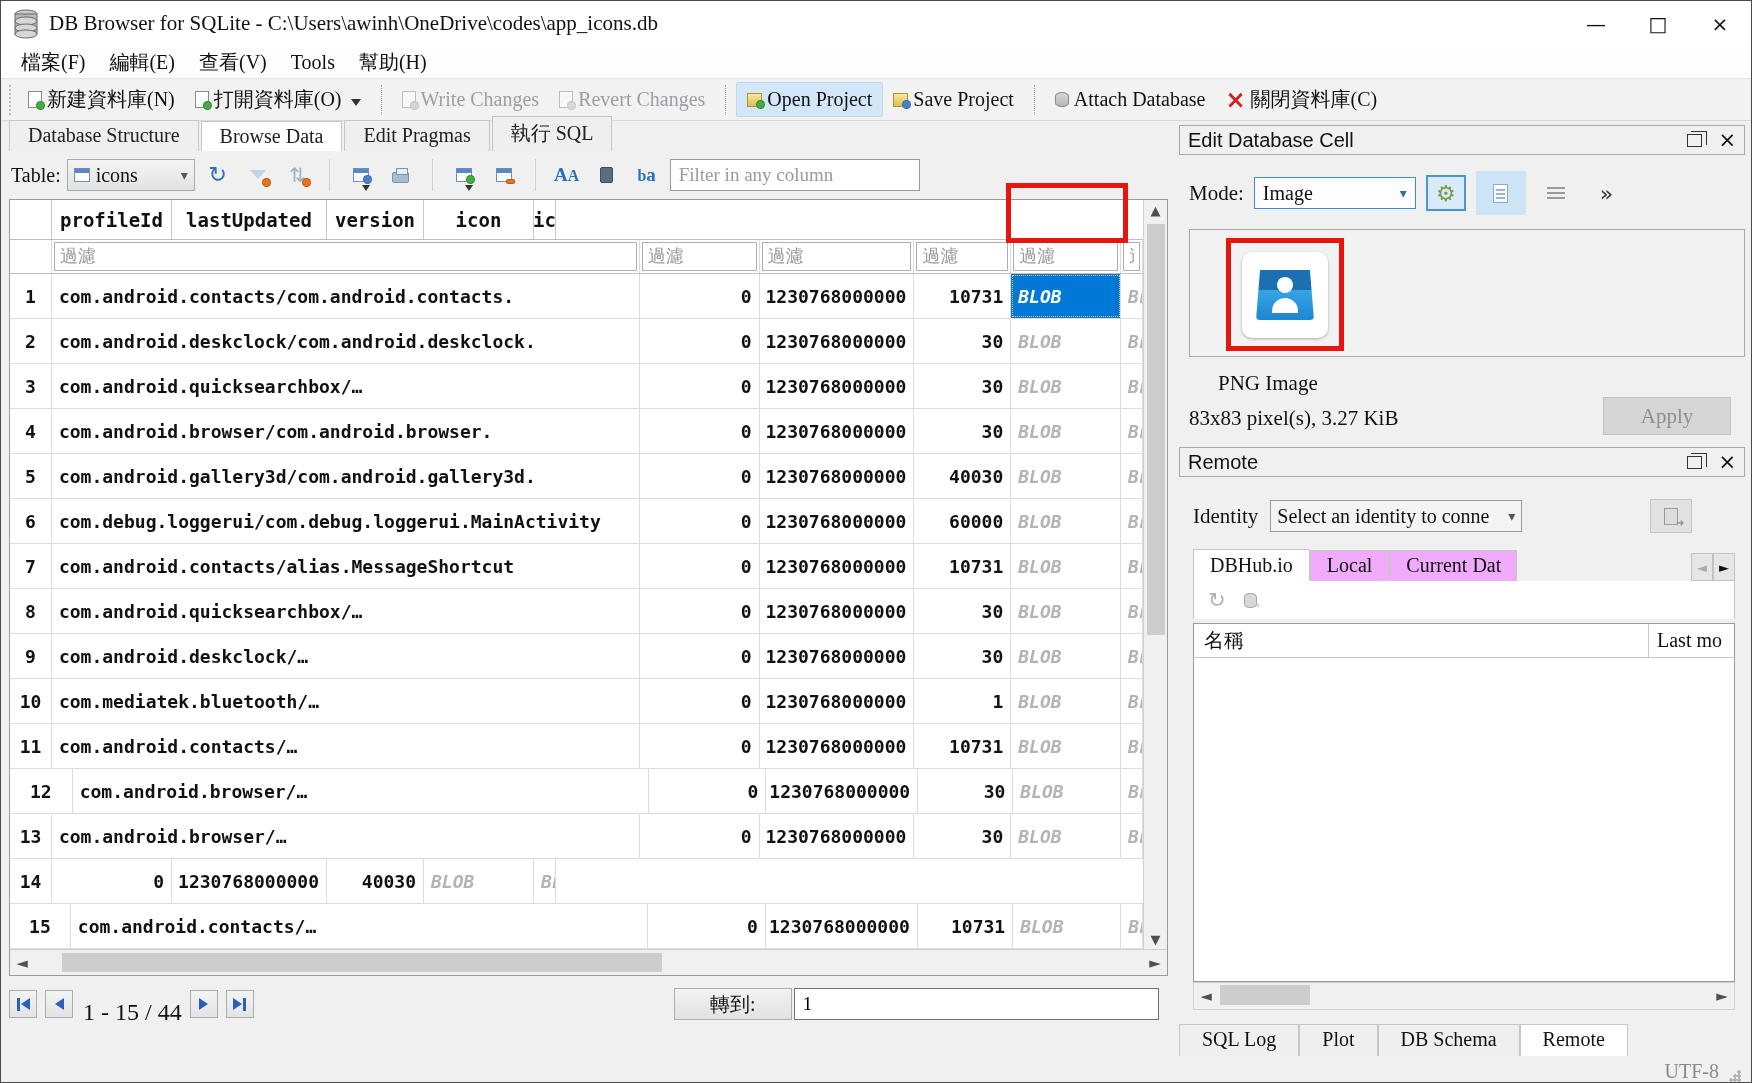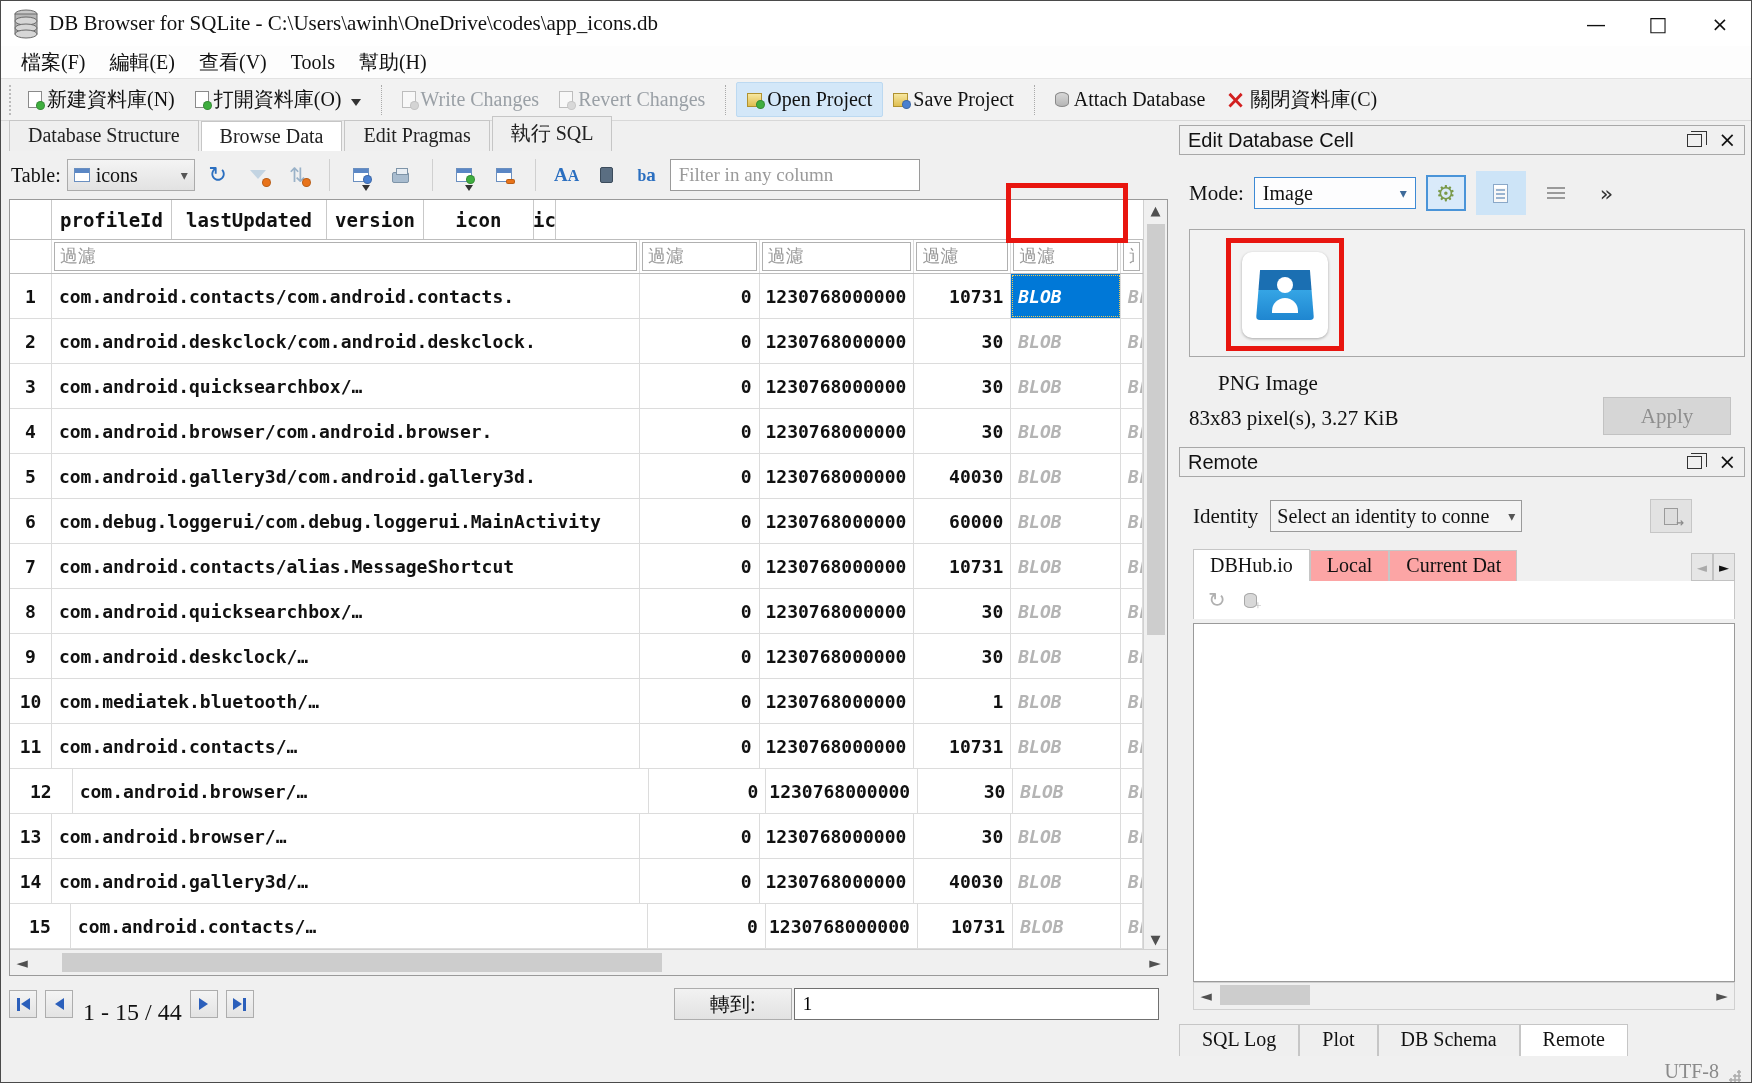--- a/index.html
+++ b/index.html
@@ -126,21 +126,21 @@
   
   .remote-body { flex:1; display:flex; flex-direction:column; }
   .identity-row { display:flex; align-items:center; margin:22px 0 0 14px; gap:12px; }
   .identity-row .lbl { font-size:21px; }
   .id-select { width:252px; height:32px; border:1px solid #9a9a9a; background:#f4f4f4; display:flex; align-items:center; padding:0 6px; font-size:20px; white-space:nowrap; overflow:hidden; }
   .id-select .chev { margin-left:auto; color:#555; font-size:14px; }
   .id-btn { width:42px; height:34px; background:#e2e2e2; border:1px solid #c6c6c6; margin-left:116px; display:flex; align-items:center; justify-content:center; }
   .graydoc { width:14px; height:17px; background:#ddd; border:1px solid #9a9a9a; position:relative; }
   .graydoc:after { content:"➜"; position:absolute; right:-7px; bottom:-4px; font-size:10px; color:#8a8a8a; }
   .rtabs { display:flex; align-items:flex-end; margin:16px 0 0 14px; height:32px; }
-  .rtab { font-size:20px; padding:3px 16px 4px; border:1px solid #c6c6c6; border-bottom:none; background:#fca5a5; }
+  .rtab { font-size:20px; padding:3px 16px 4px; border:1px solid #c6c6c6; border-bottom:none; background:#f0abfc; }
   .rtab.active { background:#fff; height:32px; display:flex; align-items:center; }
   .rtab-scroll { margin-left:auto; margin-right:10px; display:flex; }
   .rtab-scroll div { width:22px; height:28px; background:#e6e6e6; border:1px solid #c2c2c2; display:flex; align-items:center; justify-content:center; font-size:13px; font-family:"DejaVu Sans",sans-serif; }
   .rtab-scroll .dis { color:#aaa; }
   .rtoolbar { height:38px; background:#fff; border-left:1px solid #c6c6c6; border-right:1px solid #c6c6c6; margin:0 10px 0 14px; display:flex; align-items:center; gap:18px; padding-left:14px; }
   .gray-refresh { color:#b0b0b0; font-size:21px; font-family:"DejaVu Sans",sans-serif; }
   .graydb { width:13px; height:15px; background:#d8d8d8; border:1px solid #a8a8a8; border-radius:6px/4px; position:relative; }
   .graydb:after { content:"+"; position:absolute; right:-6px; bottom:-7px; color:#b8b8b8; font-size:13px; }
   .rtable { margin:4px 10px 0 14px; border:1px solid #9a9a9a; background:#fff; flex:1; display:flex; flex-direction:column; }
   .rthead { display:flex; height:34px; border-bottom:1px solid #c6c6c6; }
@@ -436,21 +436,20 @@
                 <div class="gcell num" style="width: 42px;">13</div>
                 <div class="gcell " style="width: 589px;">com.android.browser/…</div>
                 <div class="gcell right" style="width: 120px;">0</div>
                 <div class="gcell right" style="width: 155px;">1230768000000</div>
                 <div class="gcell right" style="width: 97px;">30</div>
                 <div class="gcell blob" style="width: 110px;">BLOB</div>
                 <div class="gcell blob" style="width: 22px;">BLOB</div>
               </div>
               <div class="grow">
                 <div class="gcell num" style="width: 42px;">14</div>
-                <div class="gcell " style="width: 589px;">com.android.gallery3d/…</div>
                 <div class="gcell right" style="width: 120px;">0</div>
                 <div class="gcell right" style="width: 155px;">1230768000000</div>
                 <div class="gcell right" style="width: 97px;">40030</div>
                 <div class="gcell blob" style="width: 110px;">BLOB</div>
                 <div class="gcell blob" style="width: 22px;">BLOB</div>
               </div>
               <div class="grow">
                 <div class="gcell num" style="width: 62px;">15</div>
                 <div class="gcell " style="width: 589px;">com.android.contacts/…</div>
                 <div class="gcell right" style="width: 120px;">0</div>
@@ -570,20 +569,24 @@
         <div class="rtab-scroll">
           <div class="dis">◄</div>
           <div>►</div>
         </div>
       </div>
       <div class="rtoolbar">
         <span class="gray-refresh">↻</span>
         <span class="graydb"></span>
       </div>
       <div class="rtable">
+        <div class="rthead">
+          <div class="c1">名稱</div>
+          <div class="c2">Last mo</div>
+        </div>
         <div class="rtbody"></div>
       </div>
       <div class="rhscroll">
         <div class="harrow">◄</div>
         <div class="htrack">
             <div class="hthumb"></div>
           </div>
         <div class="harrow">►</div>
       </div>
     </div>

